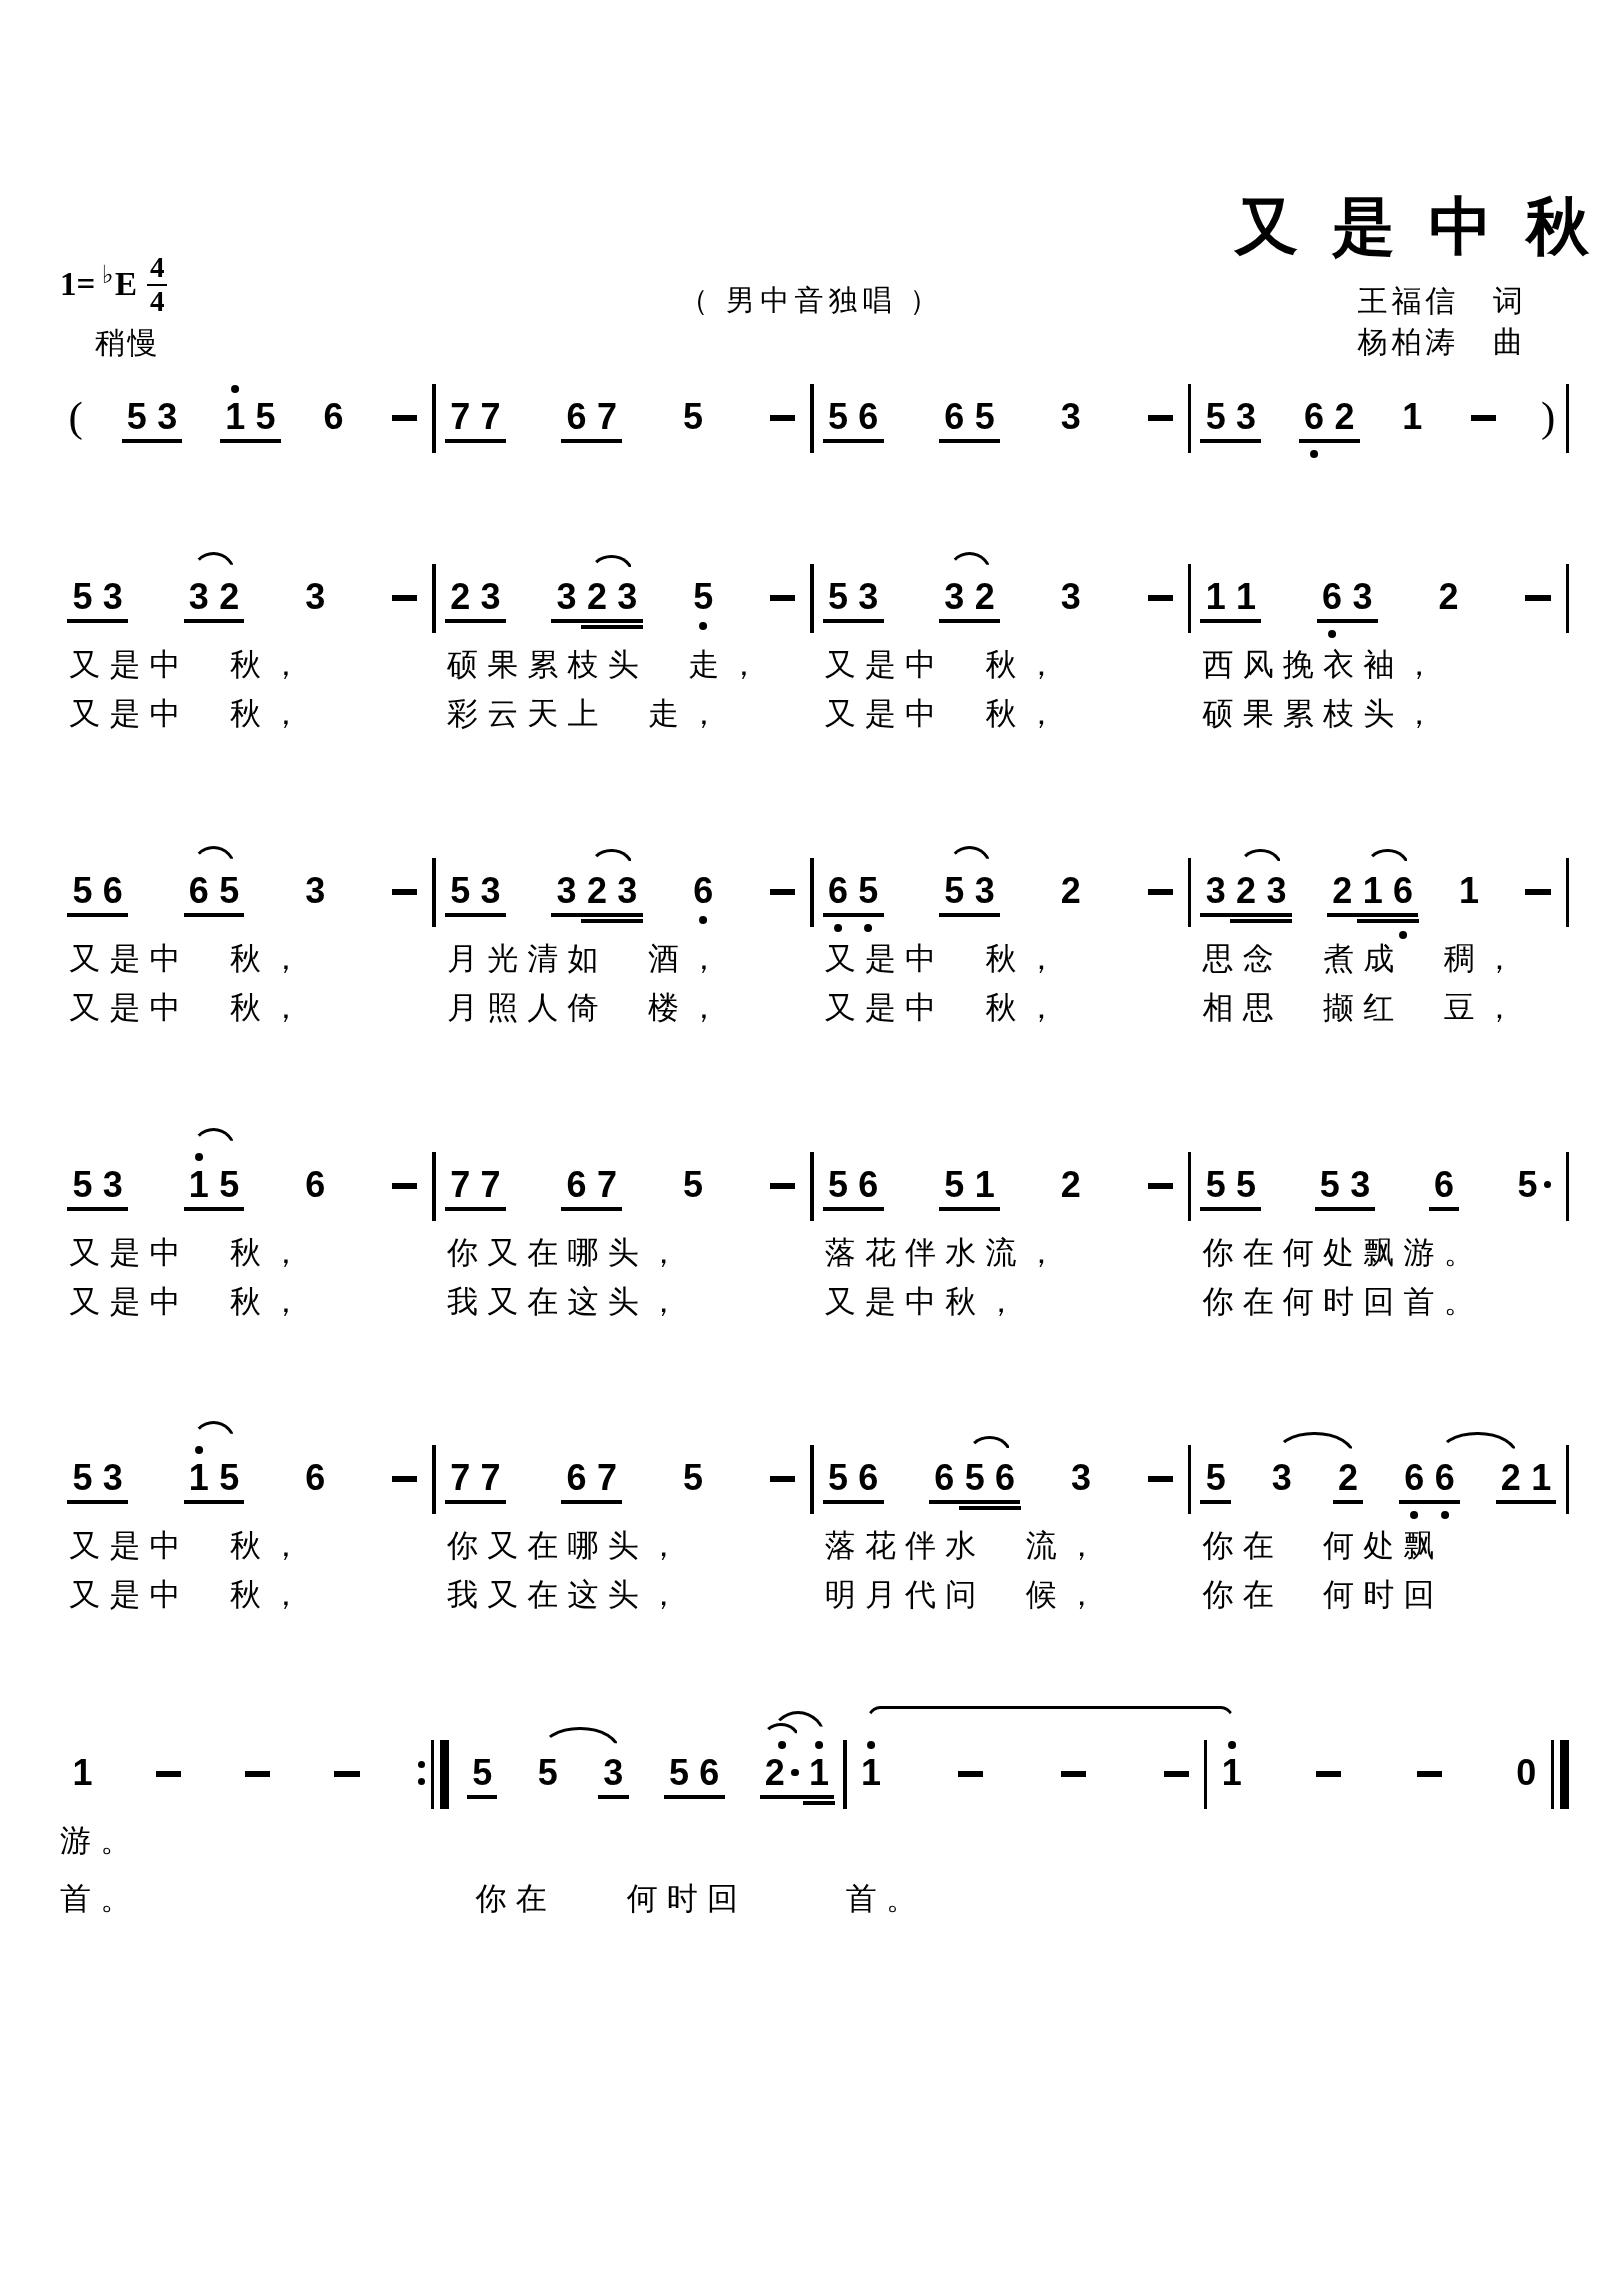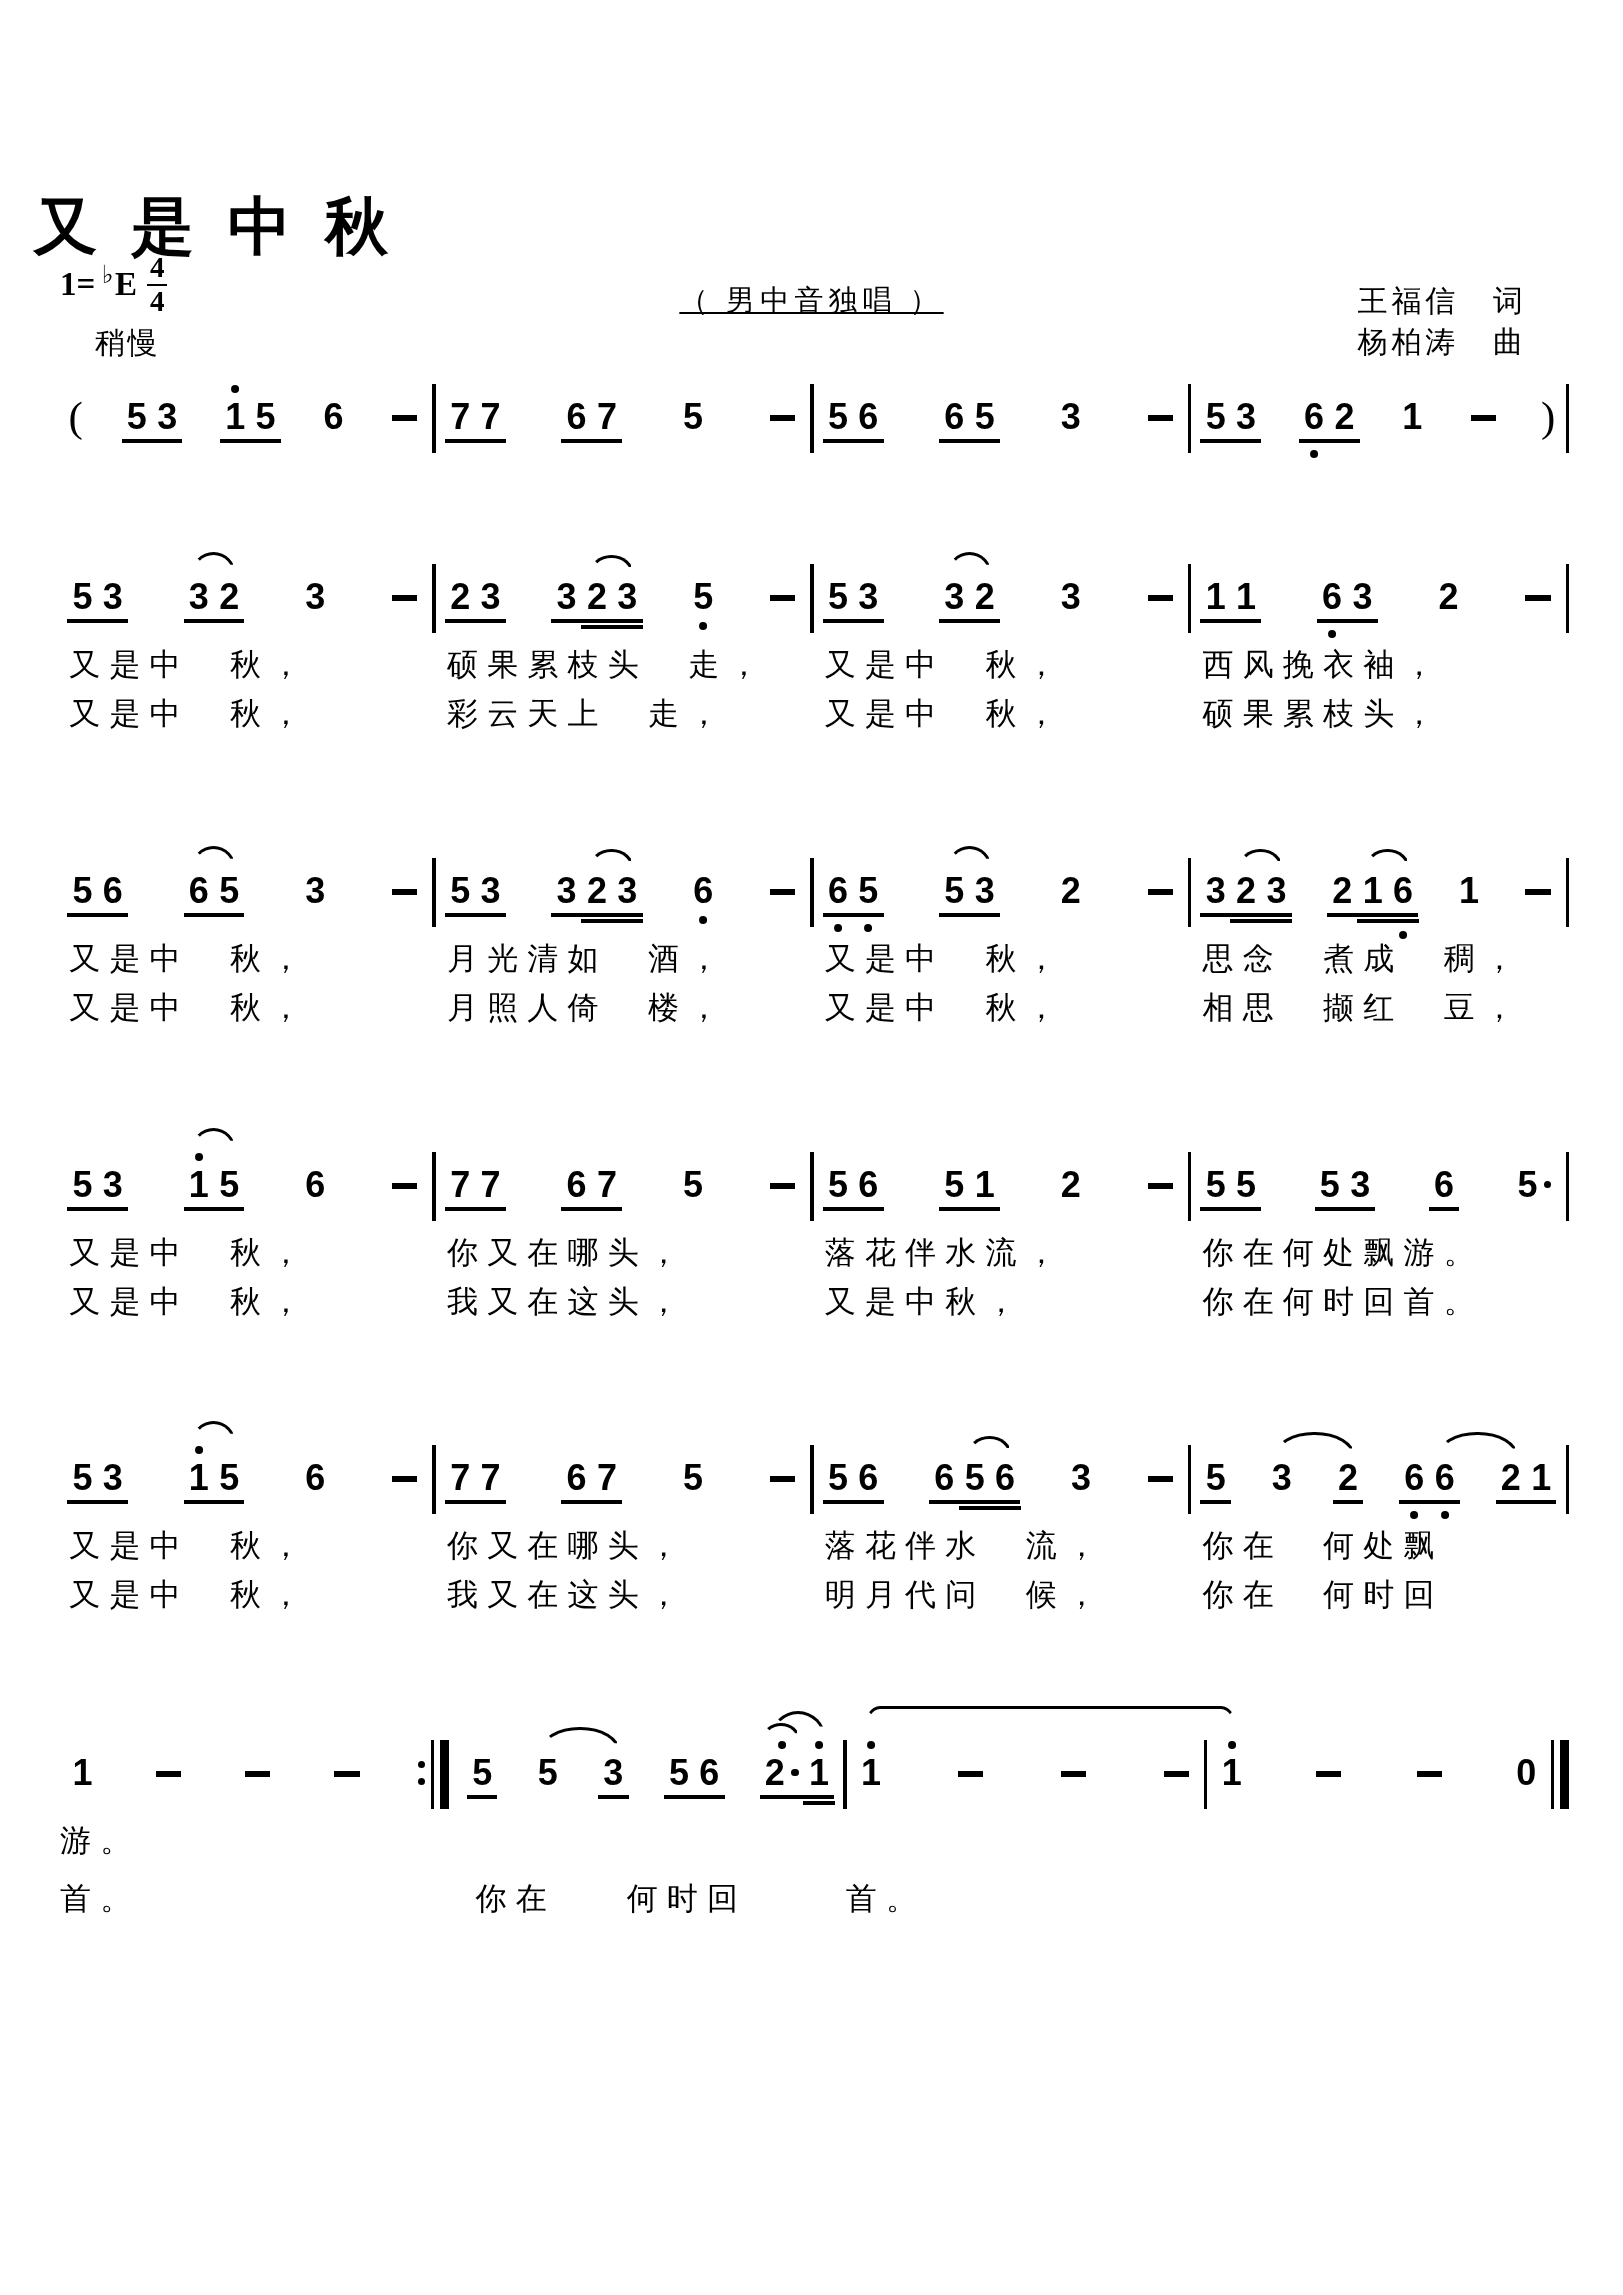--- a/index.html
+++ b/index.html
@@ -1,22 +1,22 @@
 <!DOCTYPE html>
 <html style="font-size:10.5px"><head>
 <meta charset="utf-8">
 <style>
   html,body{margin:0;padding:0;background:#888;}
   .page{position:relative;width:1623px;height:2295px;background:#ffffff;color:#000;
         font-family:"Liberation Serif",serif;overflow:hidden;}
   
-  .title{position:absolute;top:194px;left:0;width:100%;text-align:left;margin:0;
+  .title{position:absolute;top:194px;left:0;width:100%;text-align:right;margin:0;
          font:bold 63px/1.05 "Liberation Serif",serif;letter-spacing:34px;text-indent:34px;}
   .subtitle{position:absolute;top:283px;left:0;width:100%;text-align:center;
-            font:29px/1.2 "Liberation Serif",serif;letter-spacing:5.2px;text-decoration:underline;}
+            font:29px/1.2 "Liberation Serif",serif;letter-spacing:5.2px;}
   .keysig{position:absolute;left:60px;top:257px;display:flex;align-items:center;height:55px;
           font:bold 33px/1 "Liberation Serif",serif;}
   .keysig .flat{font-family:"DejaVu Sans",sans-serif;font-size:25px;position:relative;top:-10.5px;margin:0 1.3px 0 6.5px;}
   .meter{display:inline-block;margin-left:10.5px;text-align:center;}
   .meter span{display:block;font:bold 29px/29px "Liberation Serif",serif;}
   .meter .num{border-bottom:2.6px solid #000;padding:0 2.6px 1.3px;}
   .meter .den{padding-top:1.3px;}
   .tempo{position:absolute;left:62px;top:326px;font:30px/1.1 "Liberation Serif",serif;letter-spacing:2.6px;margin-left:33px;}
   .credits{position:absolute;right:96px;top:280px;text-align:right;font:30px/41px "Liberation Serif",serif;letter-spacing:3.9px;}
   

